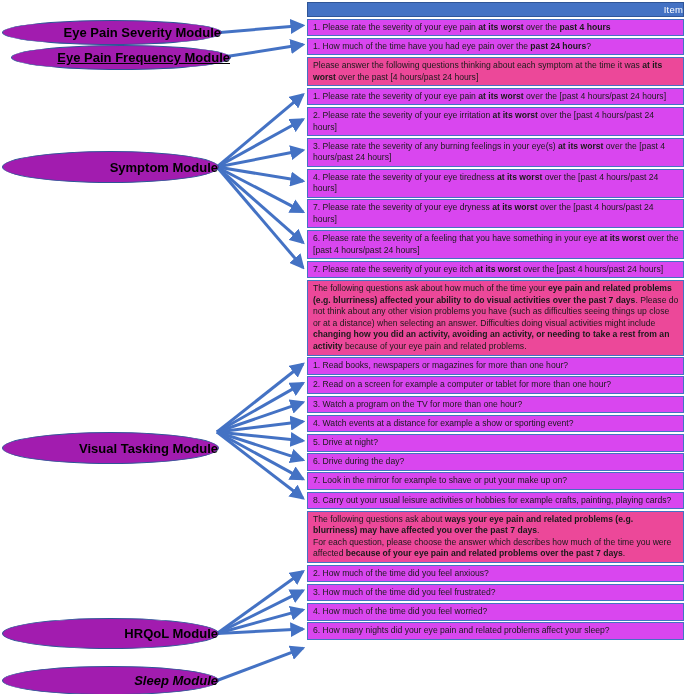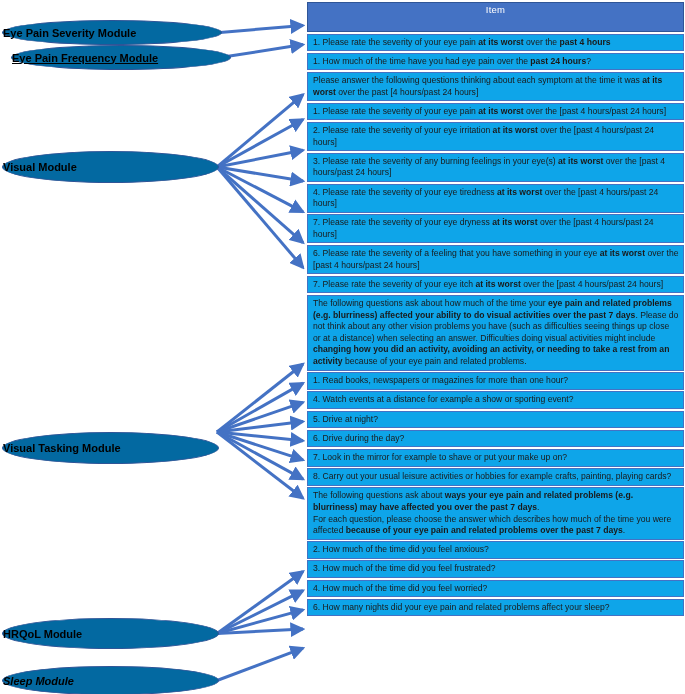--- a/index.html
+++ b/index.html
@@ -24,54 +24,54 @@
   .col-items {
     position: absolute;
     left: 307px;
     top: 0px;
     width: 377px;
   }
   .item-header {
     background: #4472C4;
     color: #ffffff;
     font-size: 9.5px;
-    text-align: center;
+    text-align: right;
     line-height: 13px;
-    height: 30px;
+    height: 15px;
     margin-top: 2px;
     border: 1px solid #2F5597;
     box-sizing: border-box;
     letter-spacing: .2px;
   }
   .item-box {
     border: 1.4px solid #4472C4;
     box-sizing: border-box;
-    background: #0ea5e9;
+    background: #d946ef;
     color: #1a1a1a;
     font-size: 8.6px;
     line-height: 11.6px;
     padding: 2px 4px 2px 5px;
     margin-top: 1.6px;
     position: relative;
   }
   .item-box.intro {
-    background: #0ea5e9;
+    background: #ec4899;
   }
   .item-box b { font-weight: bold; }
 
   
   .module {
     position: absolute;
     border: 1.4px solid #2F5597;
     border-radius: 50%;
-    background: #0369a1;
+    background: #a21caf;
     display: flex;
     align-items: center;
-    justify-content: flex-start;
-    font-size: 11px;
+    justify-content: flex-end;
+    font-size: 13px;
     font-weight: bold;
     color: #000000;
     box-sizing: border-box;
     text-align: center;
   }
   #mod-severity  { left: 2px;  top: 20px;  width: 220px; height: 25px; }
   #mod-frequency { left: 11px;  top: 45px;  width: 220px; height: 25px; text-decoration: underline; }
   #mod-symptom   { left: 2px;  top: 151px; width: 217px; height: 32px; }
   #mod-visual    { left: 2px;  top: 432px; width: 217px; height: 32px; }
   #mod-hrqol     { left: 2px;  top: 618px; width: 217px; height: 31px; }
@@ -121,21 +121,21 @@
       </g>
   </svg>
 
   <div class="module" id="mod-severity">
     <span>Eye Pain Severity Module</span>
   </div>
   <div class="module" id="mod-frequency">
     <span>Eye Pain Frequency Module</span>
   </div>
   <div class="module" id="mod-symptom">
-    <span>Visual Module</span>
+    <span>Symptom Module</span>
   </div>
   <div class="module" id="mod-visual">
     <span>Visual Tasking Module</span>
   </div>
   <div class="module" id="mod-hrqol">
     <span>HRQoL Module</span>
   </div>
   <div class="module" id="mod-sleep">
     <span>Sleep Module</span>
   </div>
@@ -148,20 +148,22 @@
         <div class="item-box intro"><span>Please answer the following questions thinking about each symptom at the time it was </span><b>at its worst</b><span> over the past [4 hours/past 24 hours]</span></div>
         <div class="item-box"><span>1. Please rate the severity of your eye pain </span><b>at its worst</b><span> over the [past 4 hours/past 24 hours]</span></div>
         <div class="item-box"><span>2. Please rate the severity of your eye irritation </span><b>at its worst</b><span> over the [past 4 hours/past 24 hours]</span></div>
         <div class="item-box"><span>3. Please rate the severity of any burning feelings in your eye(s) </span><b>at its worst</b><span> over the [past 4 hours/past 24 hours]</span></div>
         <div class="item-box"><span>4. Please rate the severity of your eye tiredness </span><b>at its worst</b><span> over the [past 4 hours/past 24 hours]</span></div>
         <div class="item-box"><span>7. Please rate the severity of your eye dryness </span><b>at its worst</b><span> over the [past 4 hours/past 24 hours]</span></div>
         <div class="item-box"><span>6. Please rate the severity of a feeling that you have something in your eye </span><b>at its worst</b><span> over the [past 4 hours/past 24 hours]</span></div>
         <div class="item-box"><span>7. Please rate the severity of your eye itch </span><b>at its worst</b><span> over the [past 4 hours/past 24 hours]</span></div>
         <div class="item-box intro"><span>The following questions ask about how much of the time your </span><b>eye pain and related problems (e.g. blurriness) affected your ability to do visual activities over the past 7 days</b><span>. Please do not think about any other vision problems you have (such as difficulties seeing things up close or at a distance) when selecting an answer. Difficulties doing visual activities might include </span><b>changing how you did an activity, avoiding an activity, or needing to take a rest from an activity</b><span> because of your eye pain and related problems.</span></div>
         <div class="item-box"><span>1. Read books, newspapers or magazines for more than one hour?</span></div>
+        <div class="item-box"><span>2. Read on a screen for example a computer or tablet for more than one hour?</span></div>
+        <div class="item-box"><span>3. Watch a program on the TV for more than one hour?</span></div>
         <div class="item-box"><span>4. Watch events at a distance for example a show or sporting event?</span></div>
         <div class="item-box"><span>5. Drive at night?</span></div>
         <div class="item-box"><span>6. Drive during the day?</span></div>
         <div class="item-box"><span>7. Look in the mirror for example to shave  or put your make up on?</span></div>
         <div class="item-box"><span>8.  Carry out your usual leisure activities or hobbies for example crafts, painting, playing cards?</span></div>
         <div class="item-box intro"><span>The following questions ask about </span><b>ways your eye pain and related problems (e.g. blurriness) may have affected you over the past 7 days</b><span>.</span><br><span>For each question, please choose the answer which describes how much of the time you were affected </span><b>because of your eye pain and related problems over the past 7 days</b><span>.</span></div>
         <div class="item-box"><span>2. How much of the time did you feel anxious?</span></div>
         <div class="item-box"><span>3. How much of the time did you feel frustrated?</span></div>
         <div class="item-box"><span>4. How much of the time did you feel worried?</span></div>
         <div class="item-box"><span>6. How many nights did your eye pain and related problems affect your sleep?</span></div>

